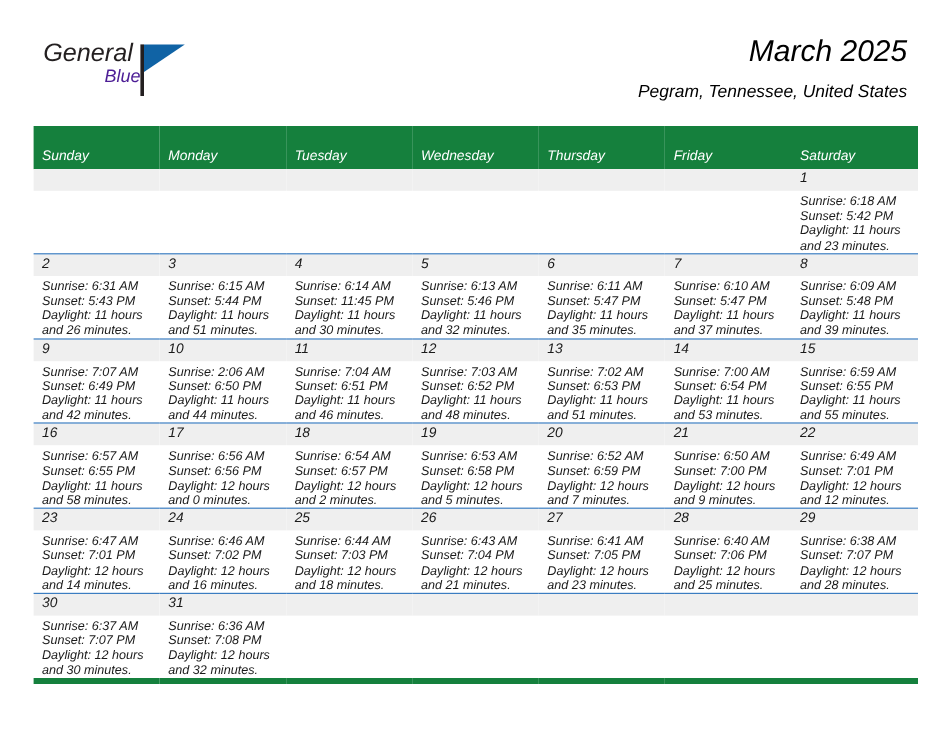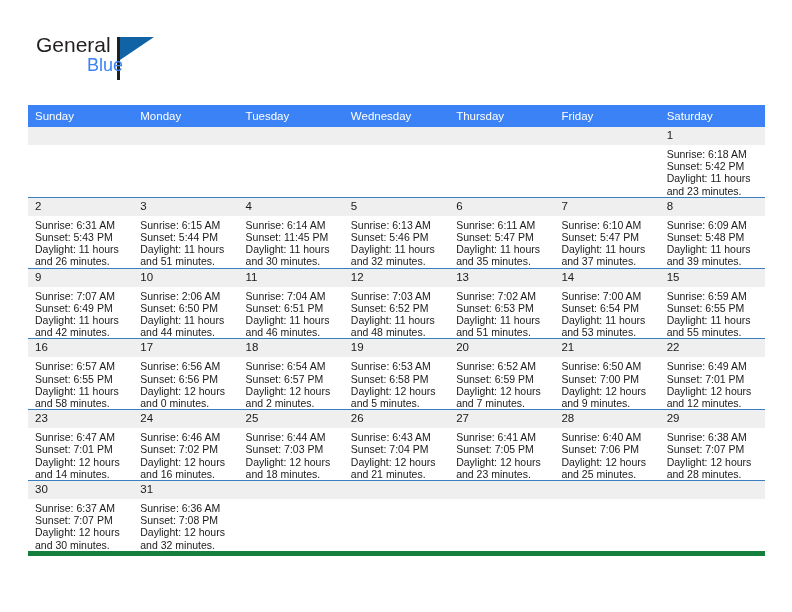--- a/index.html
+++ b/index.html
@@ -12,20 +12,21 @@
     background: #ffffff;
     font-family: "Liberation Sans", sans-serif;
     color: #000000;
     overflow: hidden;
   }
   .page {
     position: relative;
     width: 762px;
     height: 612px;
     box-sizing: border-box;
+    font-style: italic;
   }
 
   
   .top {
     position: absolute;
     left: 0;
     top: 0;
     width: 792px;
     height: 104px;
   }
@@ -42,22 +43,22 @@
     top: 0;
     font-size: 21px;
     letter-spacing: 0px;
     color: #231f20;
     font-family: "Liberation Sans", sans-serif;
   }
   .logo-blue {
     position: absolute;
     left: 51px;
     top: 22px;
-    font-size: 18px;
-    color: #3b82f6;
+    font-size: 15px;
+    color: #4c1d95;
     font-family: "Liberation Sans", sans-serif;
   }
   .logo-flag {
     position: absolute;
     left: 84px;
     top: 4px;
     width: 0;
     height: 0;
     border-left: 34px solid #1063a5;
     border-bottom: 23px solid transparent;
@@ -94,26 +95,26 @@
   
   .calendar {
     position: absolute;
     left: 28px;
     top: 105px;
     width: 737px;
     border-collapse: collapse;
     table-layout: fixed;
   }
   .calendar th {
-    background: #3b82f6;
+    background: #15803d;
     color: #ffffff;
     font-size: 11.5px;
     font-weight: normal;
     text-align: left;
-    padding: 5px 0 5px 7px;
+    padding: 19px 0 5px 7px;
     height: 11px;
     border: none;
   }
   .calendar td {
     width: 105.28px;
     height: 59px;
     vertical-align: top;
     padding: 0;
     border: none;
     border-bottom: 1px solid #3b7dc1;
@@ -154,20 +155,24 @@
 
   <div class="top">
 
     <div class="logo">
       <span class="logo-general">General</span>
       <span class="logo-pole"></span>
       <span class="logo-flag"></span>
       <span class="logo-blue">Blue</span>
     </div>
 
+    <div class="title-block">
+      <div class="month-title">March 2025</div>
+      <div class="location">Pegram, Tennessee, United States</div>
+    </div>
 
   </div>
 
   <table class="calendar">
     <thead>
       <tr>
         <th>Sunday</th>
         <th>Monday</th>
         <th>Tuesday</th>
         <th>Wednesday</th>

